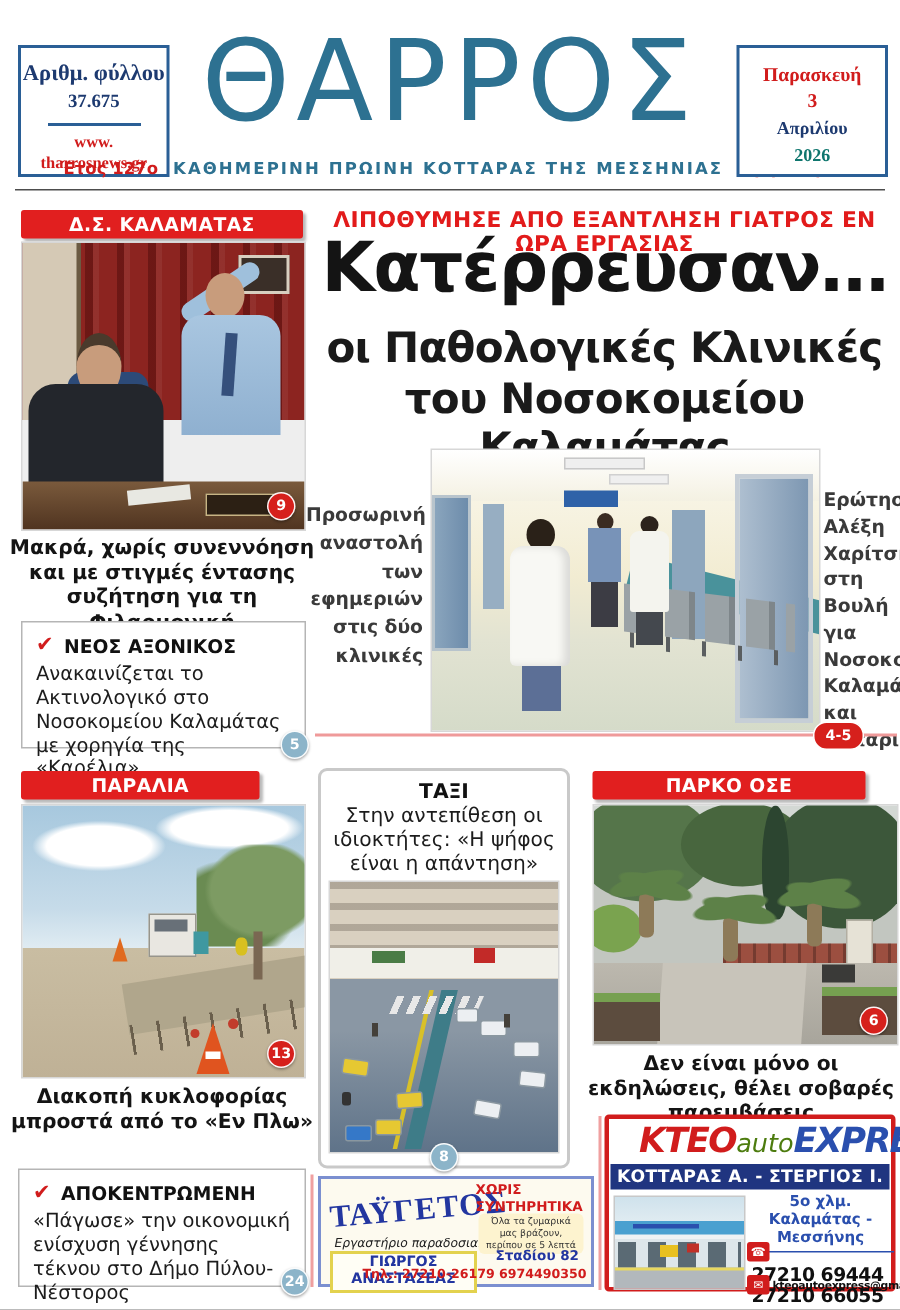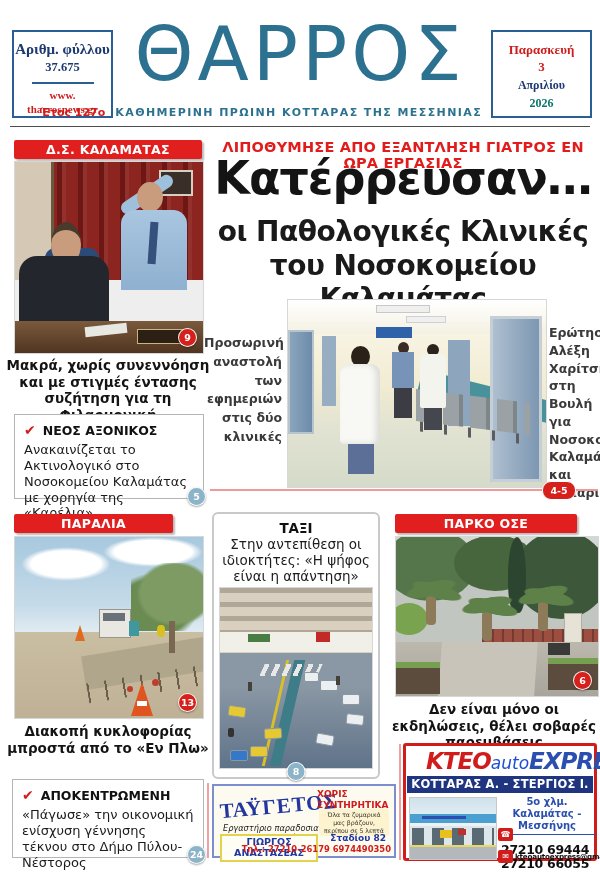--- a/index.html
+++ b/index.html
@@ -182,21 +182,21 @@
   .tg-claim{right:3px;top:3px;width:74px;color:#d11c1c;font-weight:bold;font-size:9px;text-align:left;line-height:1.2;}
   .tg-note{right:5px;top:23px;width:66px;font-size:6.2px;color:#333;text-align:center;background:#fdf3cf;
            border-radius:4px;padding:2px;line-height:1.25;}
   .tg-addr{right:8px;top:47px;color:#2336a0;font-weight:bold;font-size:9px;}
   .tg-phone{right:3px;bottom:2px;color:#d11c1c;font-weight:bold;font-size:8.4px;}
 
   #ad-kteo{left:403px;top:743px;width:194px;height:118px;border:3px solid #d11c1c;border-radius:3px;
            background:#fff;box-sizing:border-box;}
   .kt-logo{left:0;right:0;top:2px;text-align:center;white-space:nowrap;}
   .kt-logo .k1{color:#d11c1c;font-weight:bold;font-style:italic;font-size:23px;letter-spacing:-1px;margin-left:20px;}
-  .kt-logo .k2{color:#1d4ed8;font-style:italic;font-size:17px;}
+  .kt-logo .k2{color:#4d7c0f;font-style:italic;font-size:17px;}
   .kt-logo .k3{color:#2a4fae;font-weight:bold;font-style:italic;font-size:23px;letter-spacing:-1px;}
   .kt-bar{left:1px;right:1px;top:30px;height:17px;background:#203580;color:#fff;font-weight:bold;
           font-size:11.5px;line-height:17px;text-align:center;letter-spacing:.2px;}
   #photo-kteo{left:3px;top:51px;width:86px;height:61px;background:linear-gradient(#cfe2ec,#e8f0f4 40%,#dde6ea 40%);border:1px solid #c8c8c8;}
   .kt-canopy{left:0;right:0;top:16px;height:9px;background:#4aa0d0;border-bottom:3px solid #eef2f4;}
   .kt-fascia{left:12px;top:18px;width:44px;height:3px;background:#2a4fae;}
   .kt-open{left:2px;right:2px;top:30px;height:18px;background:repeating-linear-gradient(90deg,#5a6a74 0 12px,#dde6ea 12px 20px);}
   .kt-ysign{left:30px;top:32px;width:12px;height:8px;background:#e8c020;}
   .kt-rsign{left:48px;top:31px;width:8px;height:6px;background:#c03028;}
   .kt-road{left:0;right:0;bottom:0;height:12px;background:#b2b8bc;border-top:2px solid #e8d860;}

